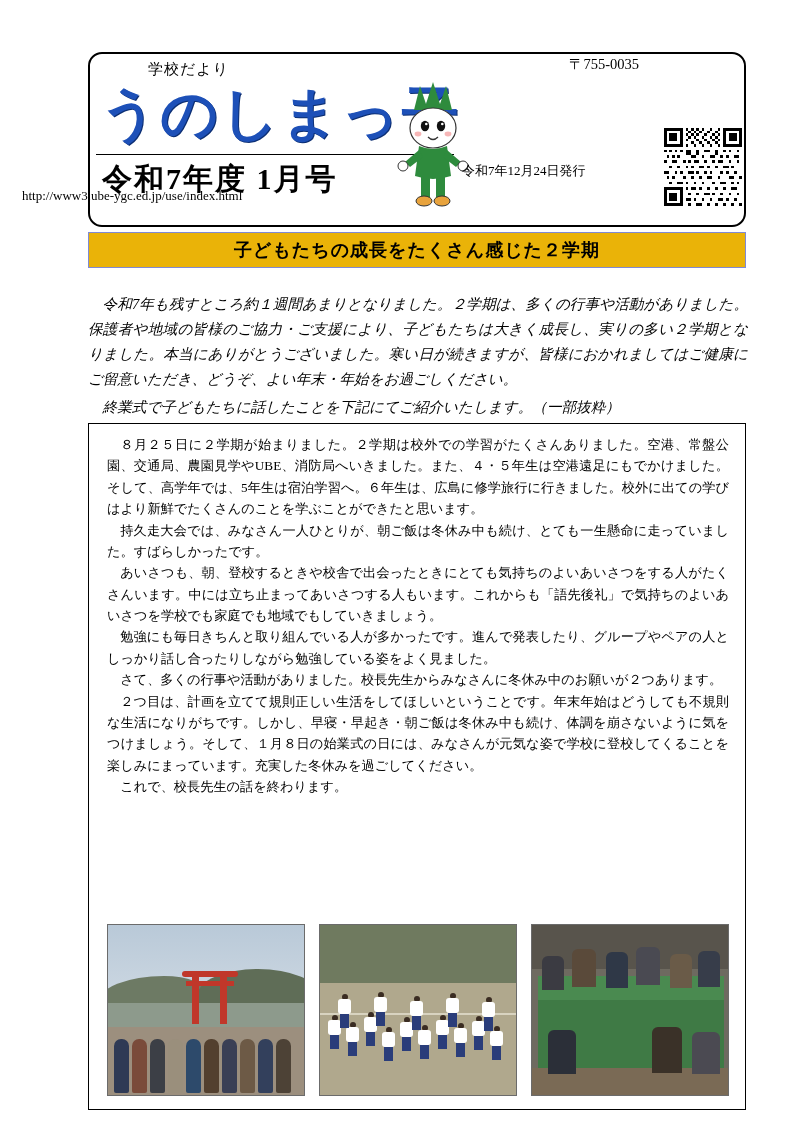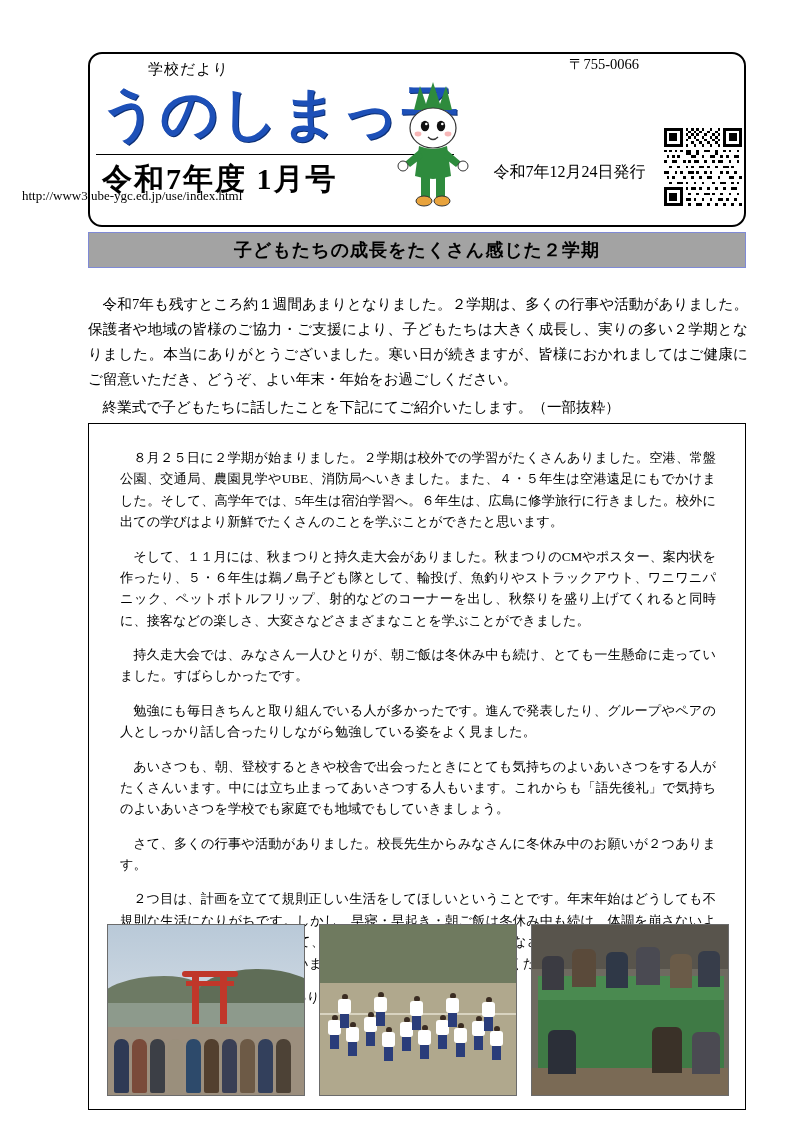--- a/index.html
+++ b/index.html
@@ -100,22 +100,21 @@
   }
   .school-name {
     margin-top: 7px;
     font-size: 15.5px;
   }
   .mast-right .pub {
     position: absolute;
     left: 0;
     top: 108px;
     width: 215px;
-    text-align: center;
-    font-size: 16px;
+    font-size: 13px;
     white-space: nowrap;
   }
   .mast-url {
     position: absolute;
     left: -68px;
     top: 134px;
     width: 290px;
     text-align: left;
     font-size: 13px;
     white-space: nowrap;
@@ -128,21 +127,21 @@
     height: 78px;
   }
 
   
   .banner {
     position: absolute;
     left: 72px;
     top: 232px;
     width: 658px;
     height: 36px;
-    background: #a3a3a3;
+    background: #eab308;
     border: 1px solid #7f8ad6;
     box-sizing: border-box;
     display: flex;
     align-items: center;
     justify-content: center;
   }
   .banner span {
     font-size: 18px;
     font-weight: bold;
     letter-spacing: 1px;
@@ -154,20 +153,21 @@
     left: 72px;
     top: 292px;
     width: 660px;
     font-size: 14.6px;
     line-height: 1.72;
     text-align: justify;
   }
   .intro p {
     margin: 0 0 3px 0;
     text-indent: 1em;
+    font-style: italic;
   }
 
   
   .inner-box {
     position: absolute;
     left: 72px;
     top: 423px;
     width: 658px;
     height: 687px;
     border: 1px solid #000;
@@ -176,21 +176,21 @@
   .speech {
     position: absolute;
     left: 18px;
     top: 10px;
     width: 622px;
     font-size: 13.2px;
     line-height: 1.62;
     text-align: justify;
   }
   .speech p {
-    margin: 13px;
+    margin: 0;
     text-indent: 1em;
   }
 
   
   .photos {
     position: absolute;
     left: 18px;
     top: 500px;
     width: 622px;
     height: 172px;
@@ -299,21 +299,21 @@
       <circle cx="13" cy="86" r="5" fill="#ffffff" stroke="#333" stroke-width="1"></circle>
       <circle cx="73" cy="86" r="5" fill="#ffffff" stroke="#333" stroke-width="1"></circle>
 
       <rect x="31" y="96" width="9" height="22" fill="#2e8b3d"></rect>
       <rect x="46" y="96" width="9" height="22" fill="#2e8b3d"></rect>
       <ellipse cx="34" cy="121" rx="8" ry="5" fill="#e8a33d" stroke="#333" stroke-width="1"></ellipse>
       <ellipse cx="52" cy="121" rx="8" ry="5" fill="#e8a33d" stroke="#333" stroke-width="1"></ellipse>
     </svg>
 
     <div class="mast-right">
-      <div class="line">〒755-0066</div>
+      <div class="line">〒755-0035</div>
       <div class="pub">令和7年12月24日発行</div>
 
       <svg class="qr" viewBox="0 0 29 29" shape-rendering="crispEdges">
         <rect width="29" height="29" fill="#fff"></rect>
         <g fill="#000">
           <rect x="0" y="0" width="7" height="7"></rect>
             <rect x="1" y="1" width="5" height="5" fill="#fff"></rect>
             <rect x="2" y="2" width="3" height="3"></rect>
           <rect x="22" y="0" width="7" height="7"></rect>
             <rect x="23" y="1" width="5" height="5" fill="#fff"></rect>
@@ -464,24 +464,23 @@
   </div>
 
   <div class="intro">
     <p>令和7年も残すところ約１週間あまりとなりました。２学期は、多くの行事や活動がありました。保護者や地域の皆様のご協力・ご支援により、子どもたちは大きく成長し、実りの多い２学期となりました。本当にありがとうございました。寒い日が続きますが、皆様におかれましてはご健康にご留意いただき、どうぞ、よい年末・年始をお過ごしください。</p>
     <p>終業式で子どもたちに話したことを下記にてご紹介いたします。（一部抜粋）</p>
   </div>
 
   <div class="inner-box">
     <div class="speech">
       <p>８月２５日に２学期が始まりました。２学期は校外での学習がたくさんありました。空港、常盤公園、交通局、農園見学やUBE、消防局へいきました。また、４・５年生は空港遠足にもでかけました。そして、高学年では、5年生は宿泊学習へ。６年生は、広島に修学旅行に行きました。校外に出ての学びはより新鮮でたくさんのことを学ぶことができたと思います。</p>
-      <p>そして、１１月には、秋まつりと持久走大会がありました。秋まつりのCMやポスター、案内状を作ったり、５・６年生は鵜ノ島子ども隊として、輪投げ、魚釣りやストラックアウト、ワニワニパニック、ペットボトルフリップ、射的などのコーナーを出し、秋祭りを盛り上げてくれると同時に、接客などの楽しさ、大変さなどさまざまなことを学ぶことができました。</p>
       <p>持久走大会では、みなさん一人ひとりが、朝ご飯は冬休み中も続け、とても一生懸命に走っていました。すばらしかったです。</p>
+      <p>あいさつも、朝、登校するときや校舎で出会ったときにとても気持ちのよいあいさつをする人がたくさんいます。中には立ち止まってあいさつする人もいます。これからも「語先後礼」で気持ちのよいあいさつを学校でも家庭でも地域でもしていきましょう。</p>
       <p>勉強にも毎日きちんと取り組んでいる人が多かったです。進んで発表したり、グループやペアの人としっかり話し合ったりしながら勉強している姿をよく見ました。</p>
-      <p>あいさつも、朝、登校するときや校舎で出会ったときにとても気持ちのよいあいさつをする人がたくさんいます。中には立ち止まってあいさつする人もいます。これからも「語先後礼」で気持ちのよいあいさつを学校でも家庭でも地域でもしていきましょう。</p>
       <p>さて、多くの行事や活動がありました。校長先生からみなさんに冬休み中のお願いが２つあります。</p>
       <p>２つ目は、計画を立てて規則正しい生活をしてほしいということです。年末年始はどうしても不規則な生活になりがちです。しかし、早寝・早起き・朝ご飯は冬休み中も続け、体調を崩さないように気をつけましょう。そして、１月８日の始業式の日には、みなさんが元気な姿で学校に登校してくることを楽しみにまっています。充実した冬休みを過ごしてください。</p>
       <p>これで、校長先生の話を終わります。</p>
     </div>
 
     <div class="photos">
 
       <div class="photo">
         <div class="p1-sky"></div>
         <div class="p1-hill-l"></div>

